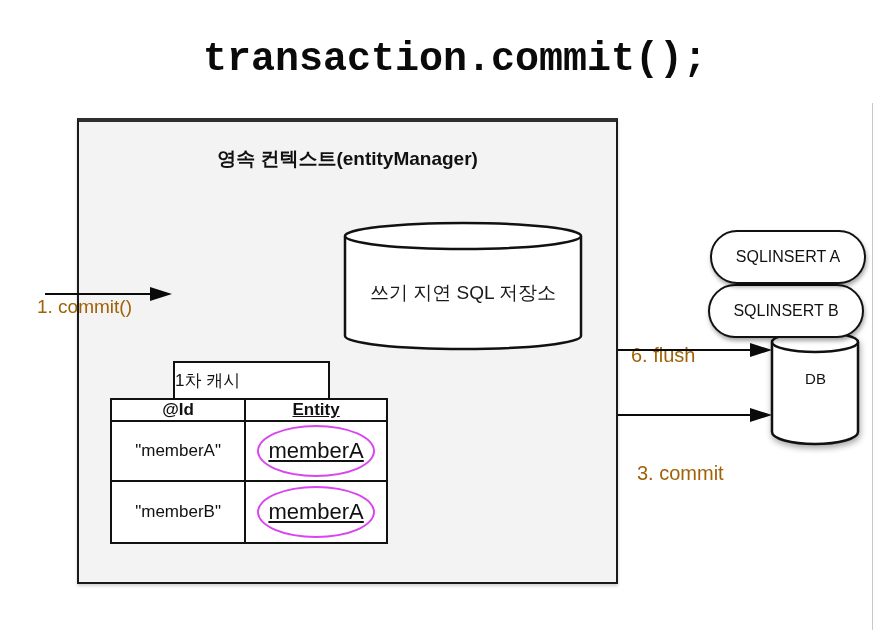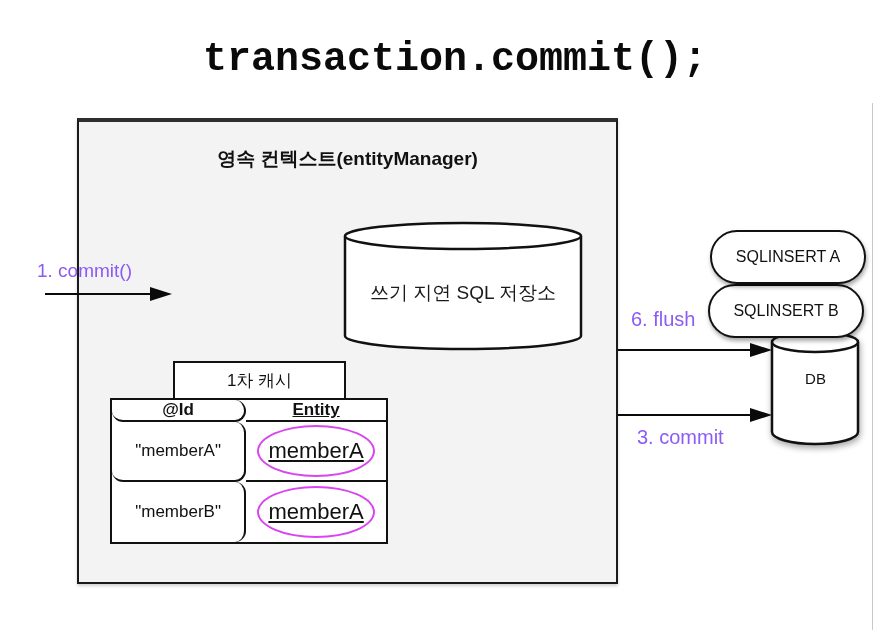--- a/index.html
+++ b/index.html
@@ -33,49 +33,49 @@
   }
   
   .store-cyl { position:absolute; left:343px; top:220px; width:240px; height:132px; }
   .store-cyl svg { position:absolute; left:0; top:0; }
   .store-label {
     position:absolute; left:0; right:0; top:60px;
     text-align:center; font-size:19px; color:#1a1a1a;
   }
   
   .cache-label-box {
-    position:absolute; left:173px; top:361px; width:173px; height:39px;
+    position:absolute; left:173px; top:361px; width:157px; height:39px;
     background:#ffffff; border:2px solid #111;
-    display:flex; align-items:center; justify-content:center;
+    display:flex; align-items:center; justify-content:flex-start;
     font-size:17px;
   }
   .cache-table {
     position:absolute; left:110px; top:398px; width:278px;
     background:#ffffff; border:2px solid #111;
   }
   .t-row { display:flex; }
   .t-cell {
     display:flex; align-items:center; justify-content:center;
     border-right:2px solid #111; border-bottom:2px solid #111;
     font-size:17px; background:#fff;
   }
   .t-cell:last-child { border-right:none; }
   .t-row:last-child .t-cell { border-bottom:none; }
-  .c-id { width:142px;border-radius:11px; }
+  .c-id { width:142px; }
   .c-entity { width:148px;text-decoration:underline; }
   .hdr { height:22px; font-weight:bold; }
   .data { height:60px; }
   .entity-ellipse {
     width:118px; height:52px;
     border:2px solid #d946ef; border-radius:50%;
     display:flex; align-items:center; justify-content:center;
     font-size:22px; background:#fff;
   }
   
-  .lbl { position:absolute; font-size:20px; color:#8b5cf6; white-space:nowrap; }
+  .lbl { position:absolute; font-size:20px; color:#a16207; white-space:nowrap;margin-top:36px; }
   .lbl-commit1 { left:37px;  top:260px; font-size:19px; }
   .lbl-flush   { left:631px; top:308px; }
   .lbl-commit3 { left:637px; top:426px; }
   
   .db-cyl { position:absolute; left:770px; top:330px; width:91px; height:118px;
             filter:drop-shadow(1px 3px 3px rgba(0,0,0,0.35)); }
   .db-label { position:absolute; left:0; right:0; top:40px; text-align:center; font-size:15px; }
   .pill {
     position:absolute; width:156px; height:54px;
     background:#fff; border:2px solid #111; border-radius:27px;

